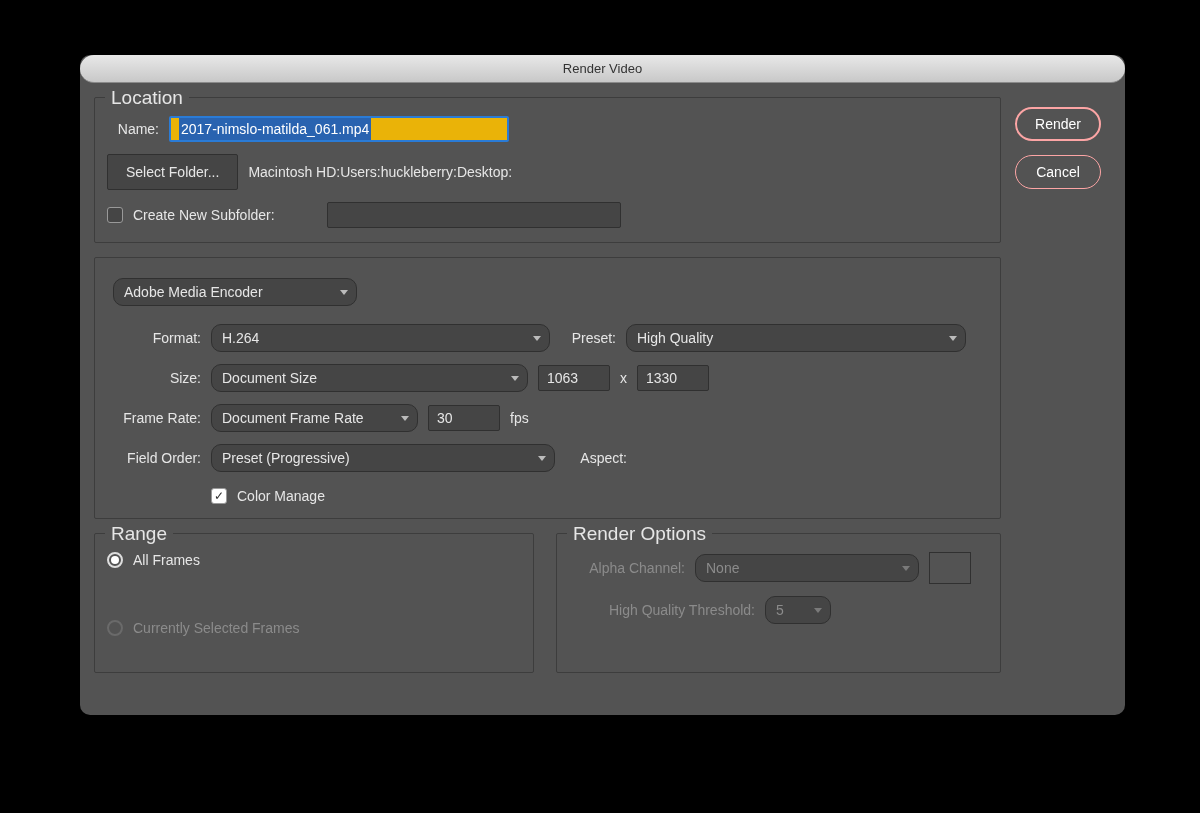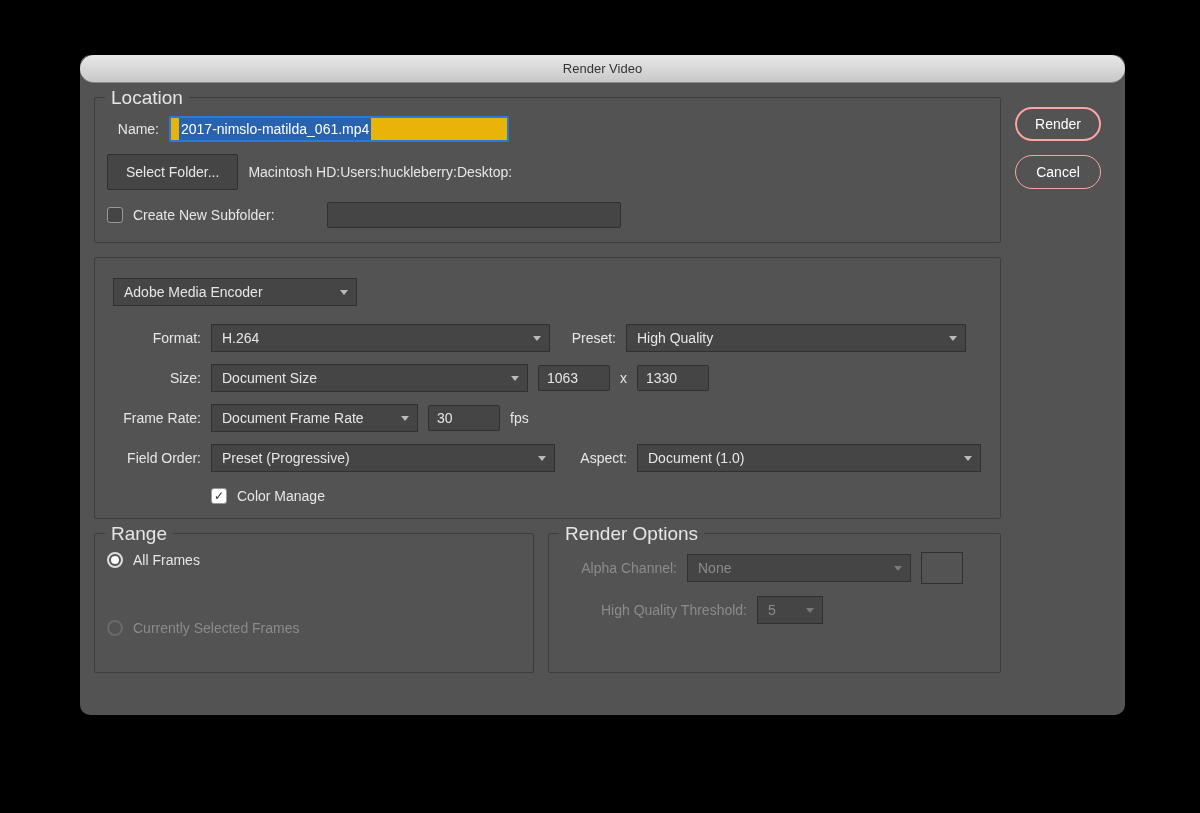--- a/index.html
+++ b/index.html
@@ -88,21 +88,21 @@
 .check-mark { font-size: 12px; line-height: 1; }
 
 .subfolder-input { flex: none; width: 294px; }
 
 .select {
   background: #454545;
   border: 1px solid #303030;
   color: #e6e6e6;
   height: 28px;
   padding: 0 26px 0 10px;
-  border-radius: 0;
+  border-radius: 10px;
   position: relative;
   display: inline-flex;
   align-items: center;
   cursor: pointer;
 }
 .select::after {
   content: "";
   position: absolute;
   right: 8px; top: 50%;
   margin-top: -2px;
@@ -118,21 +118,21 @@
 .format-select { width: 339px; }
 .preset-select { width: 340px; }
 .size-select { width: 317px; }
 .fr-select { width: 207px; }
 .fo-select { width: 344px; }
 .aspect-select { width: 344px; }
 
 .num { width: 72px; text-align: left; }
 .x-lbl { width: auto; }
 
-.bottom { display: flex; gap: 14px; }
+.bottom { display: flex; gap: 22px; }
 .range-box { width: 440px; min-height: 140px; }
 .render-box { flex: 1; min-height: 140px; }
 
 .radio {
   width: 16px; height: 16px; border-radius: 50%;
   border: 2px solid #ddd; background: #535353;
   display: inline-flex; align-items: center; justify-content: center; flex: none;
 }
 .radio.on::after { content:""; width:8px; height:8px; border-radius:50%; background:#fff; }
 .radio.disabled { border-color: #6a6a6a; }
@@ -223,23 +223,20 @@
           <input class="num" type="text" value="30" style="">
           <span>fps</span>
         </div>
 
         <div class="row">
           <div class="lbl">Field Order:</div>
           <div class="select fo-select">
             <span>Preset (Progressive)</span>
           </div>
           <div class="lbl-sm" style="width:62px">Aspect:</div>
-          <div class="select aspect-select">
-            <span>Document (1.0)</span>
-          </div>
         </div>
 
         <div class="row" style="margin-top:16px">
           <div class="lbl"></div>
           <span class="chk checked">
               <span class="check-mark">✓</span>
             </span>
           <span>Color Manage</span>
         </div>
       </fieldset>

